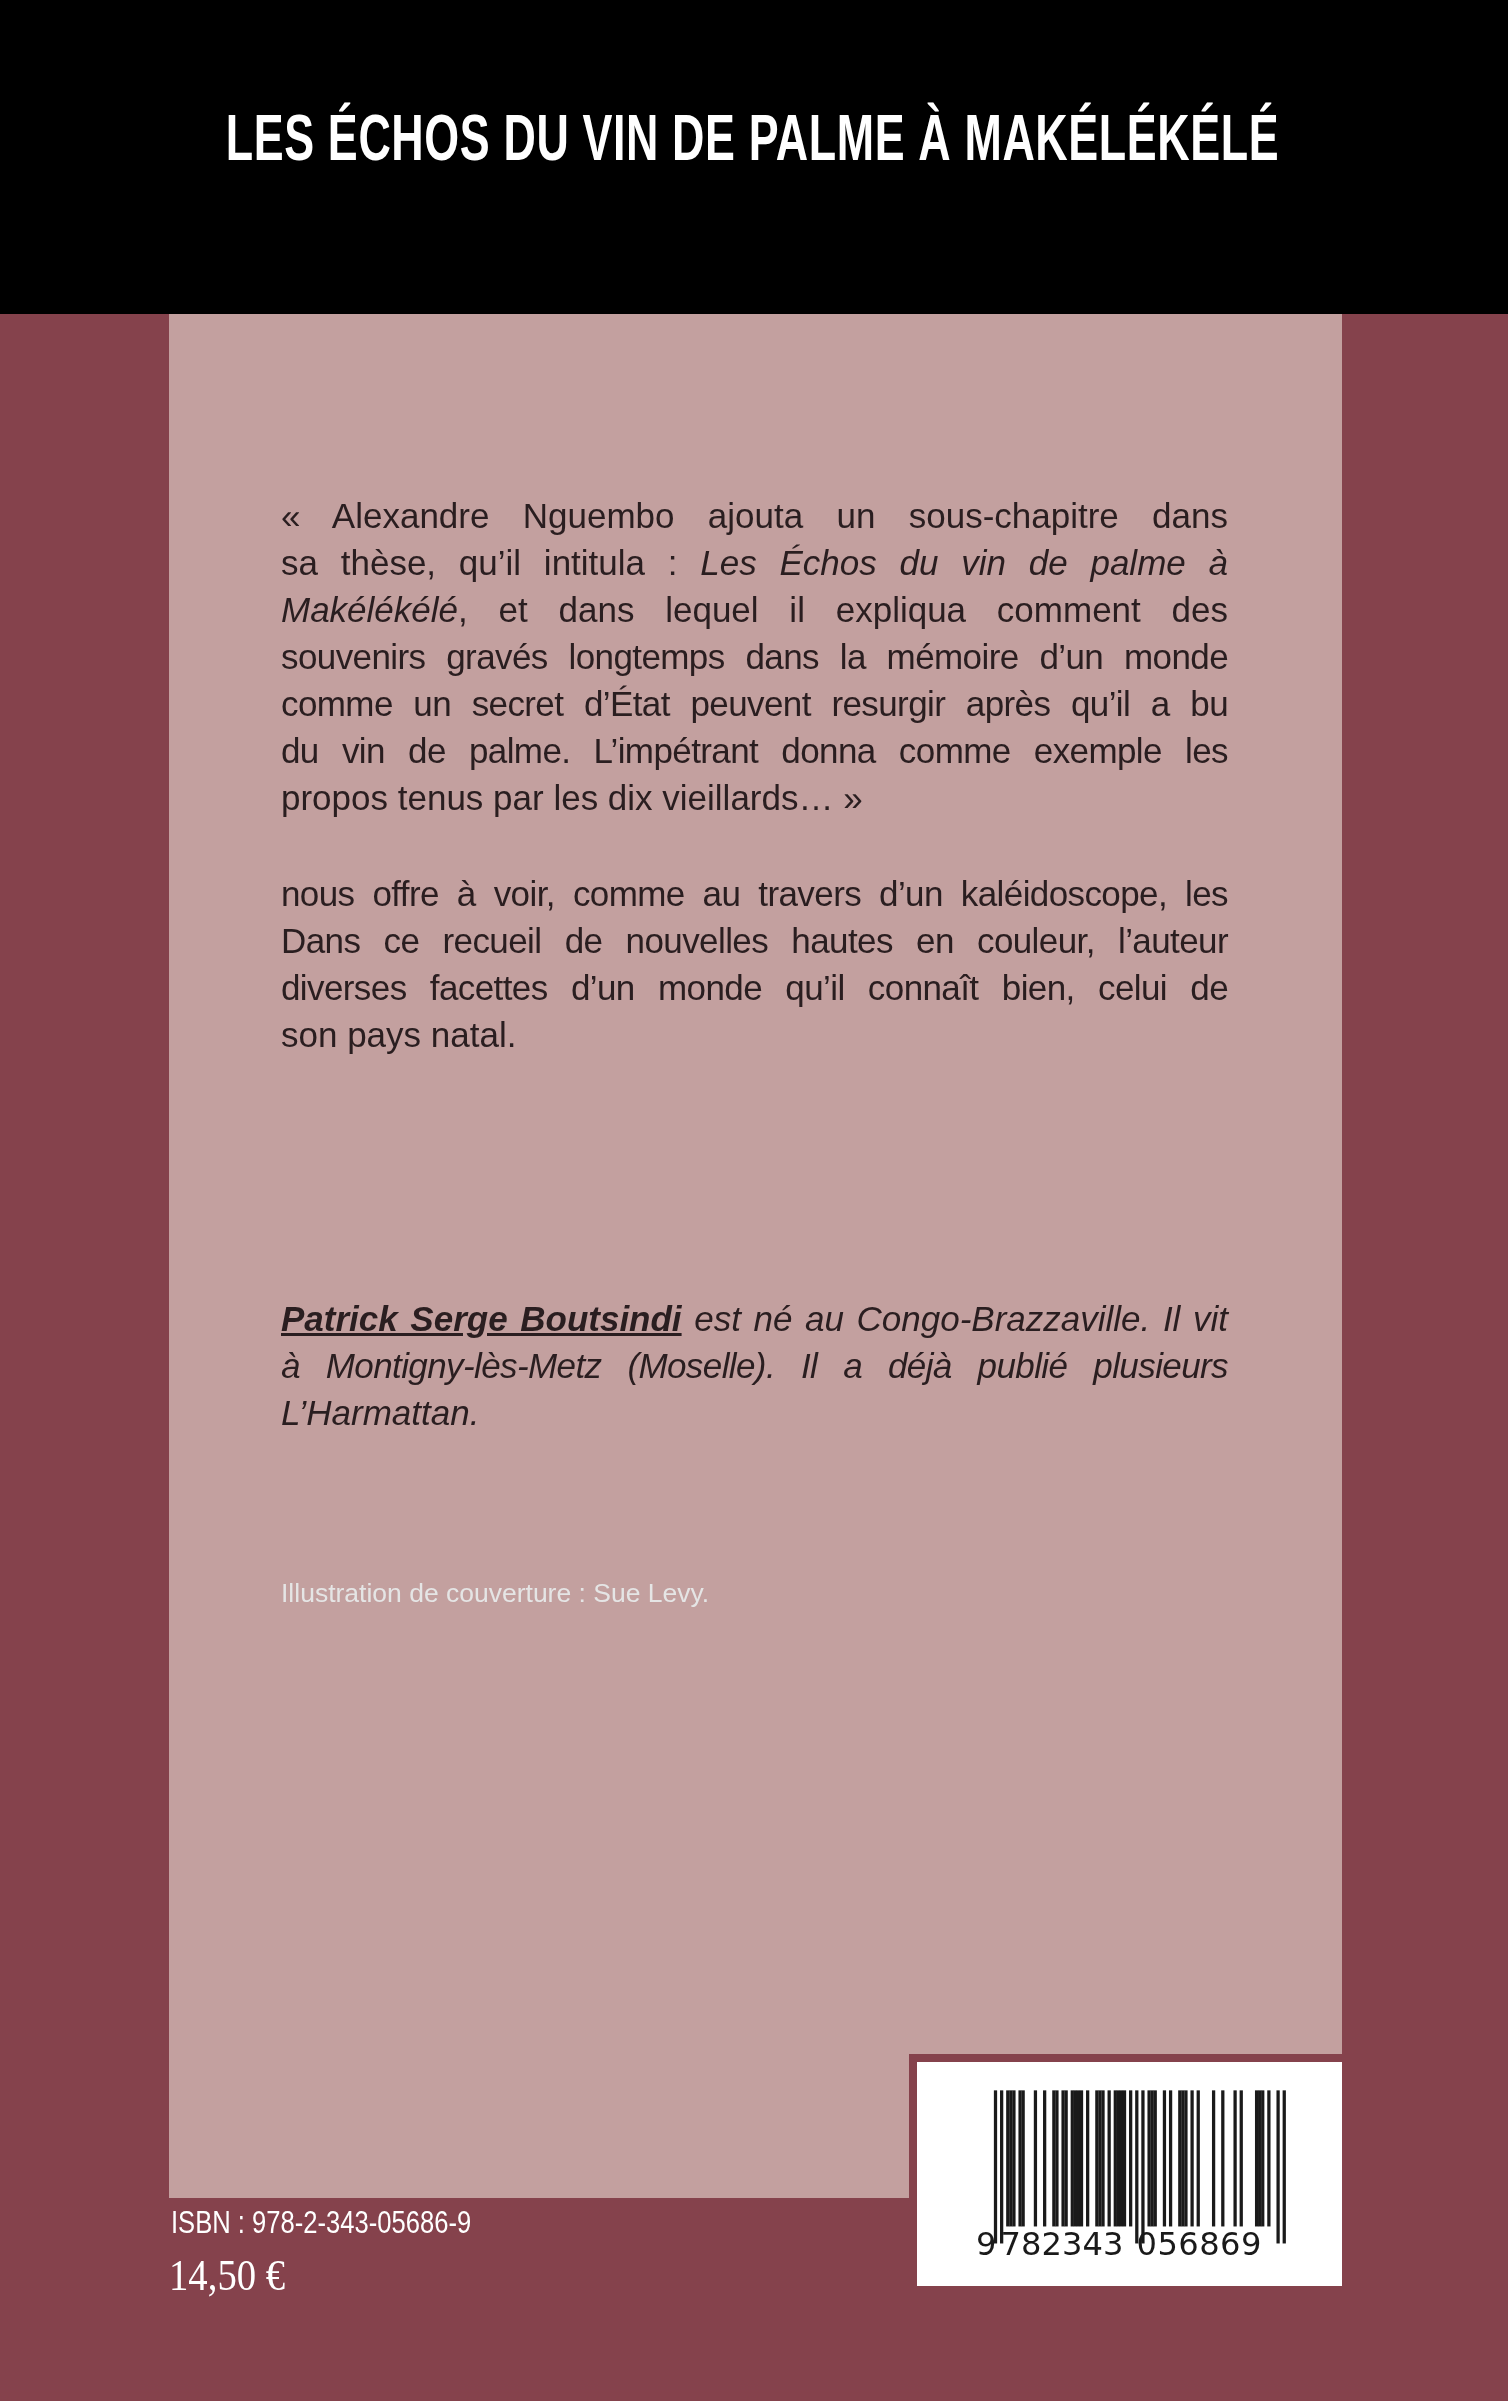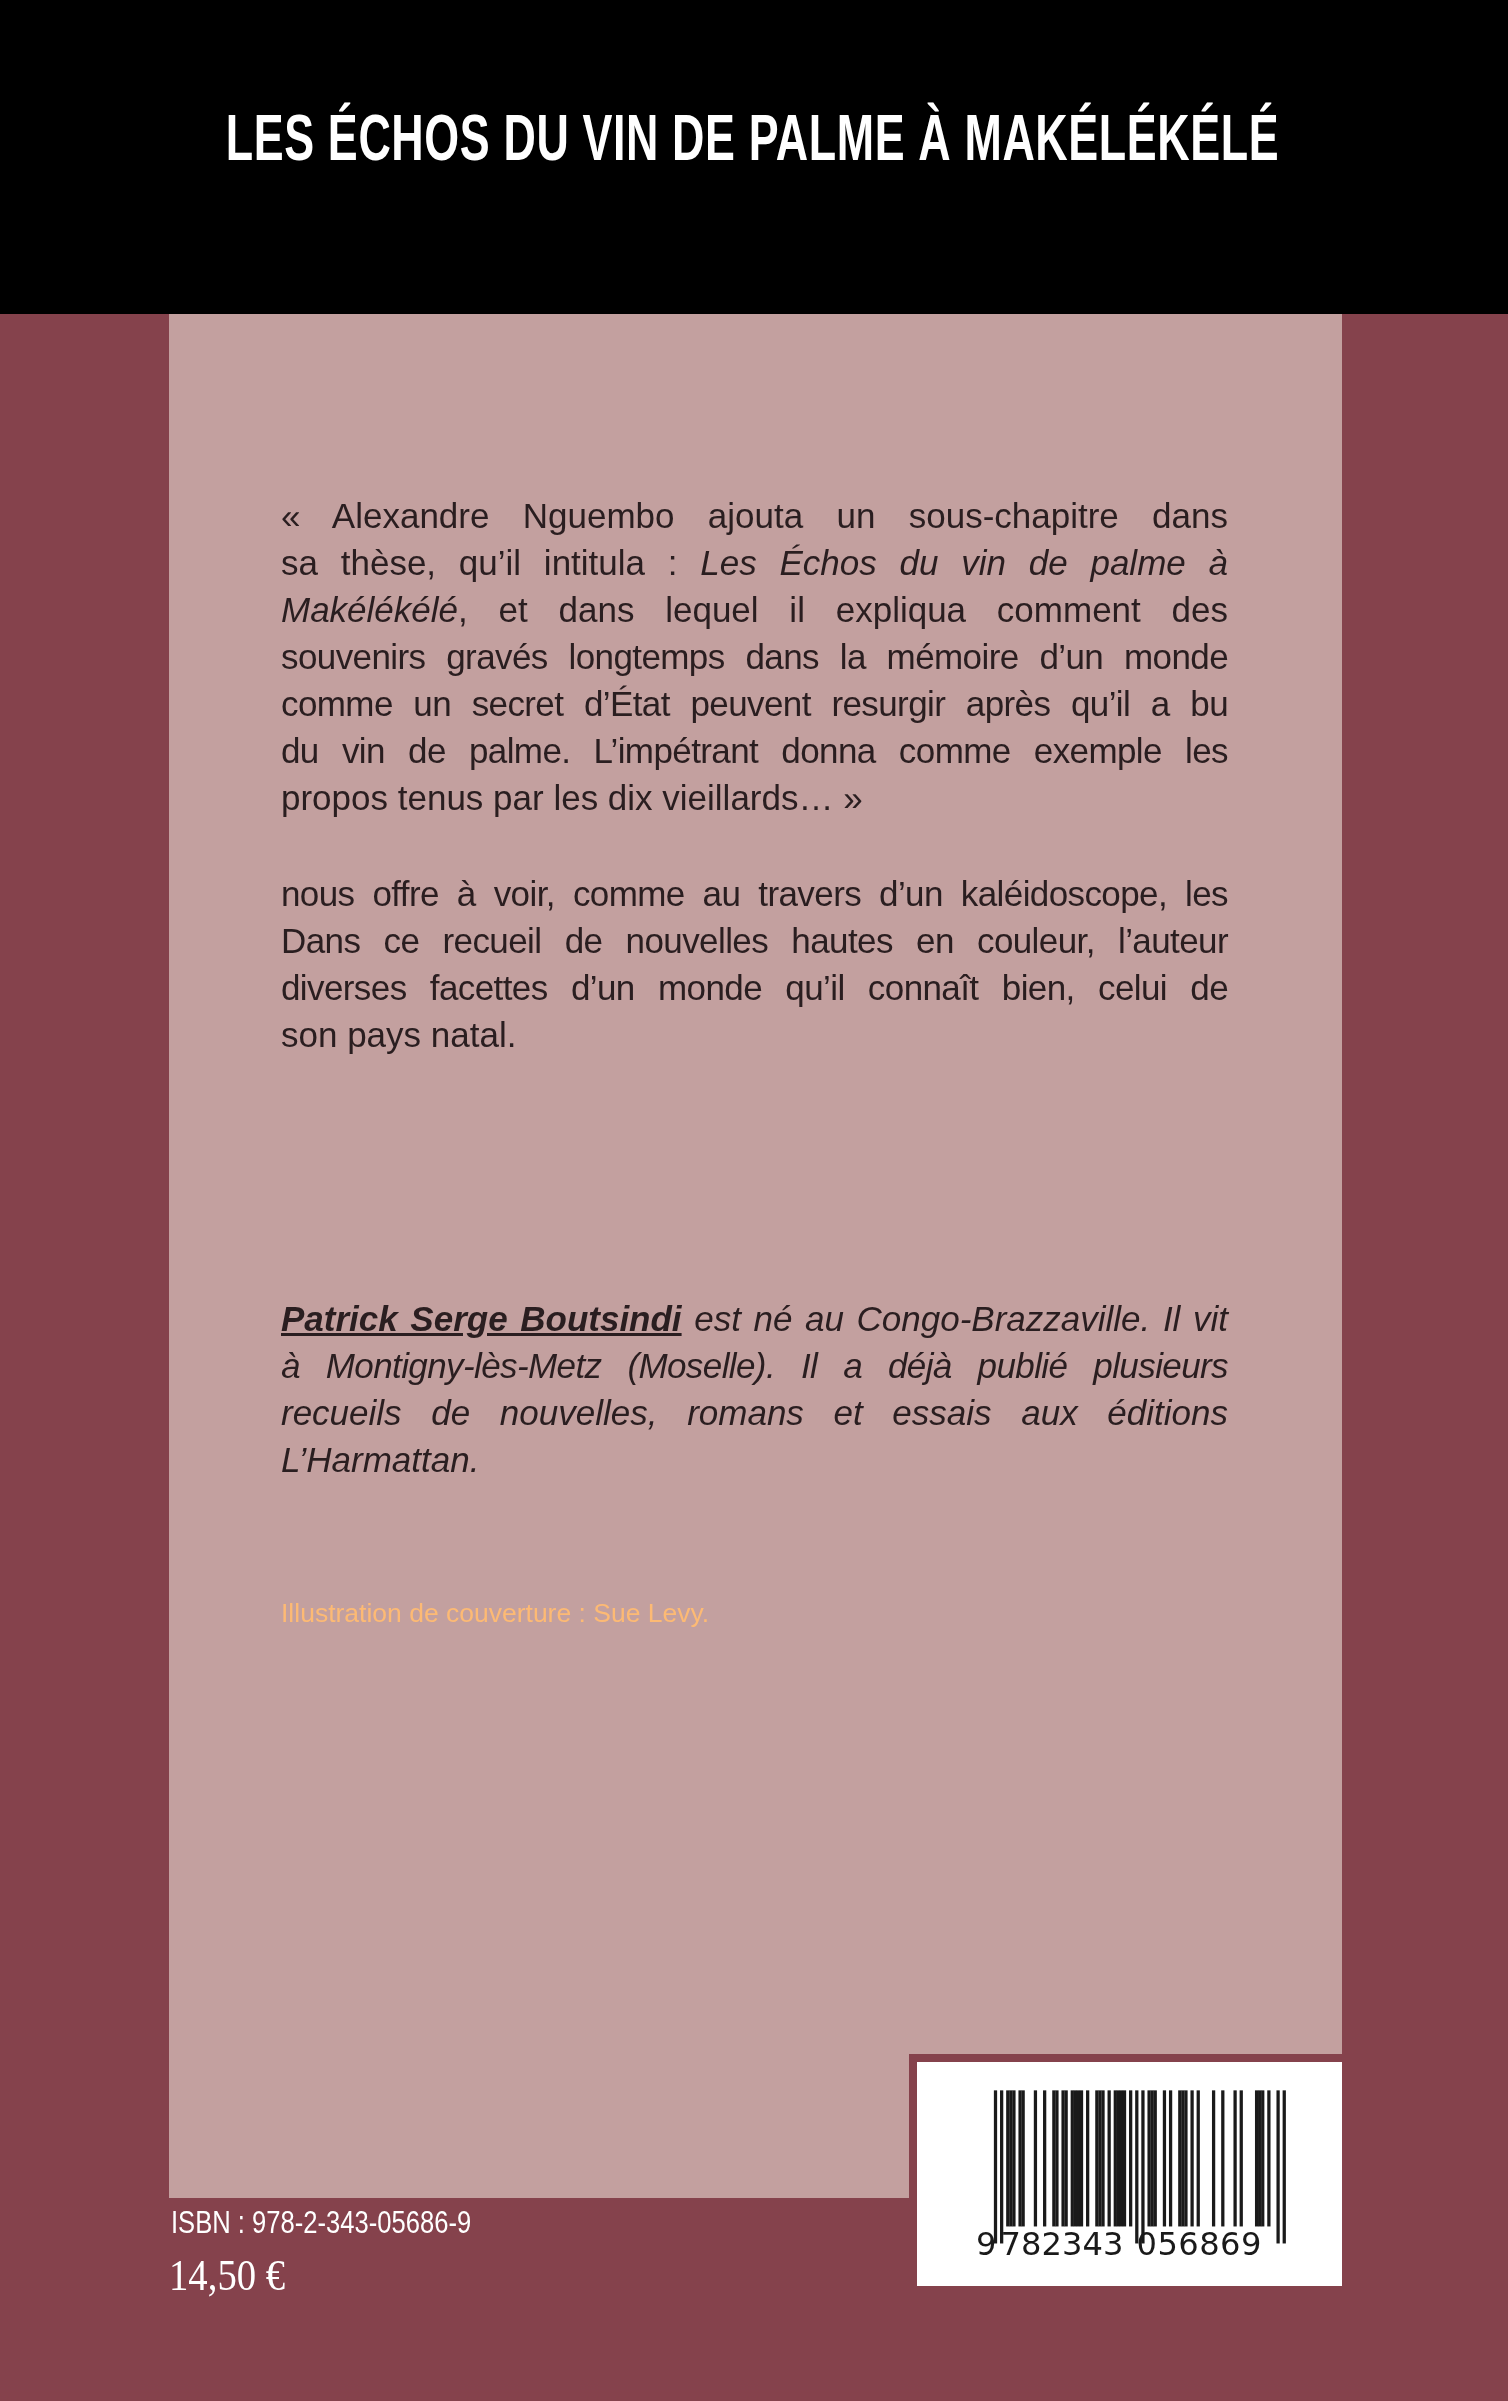--- a/index.html
+++ b/index.html
@@ -40,22 +40,22 @@
   }
   .line {
     height: 47px; white-space: nowrap; text-align: justify; text-align-last: justify;
     overflow: visible;
   }
   .line.last { text-align: left; text-align-last: left; }
   .line.cond { letter-spacing: -0.6px; }
   .it { font-style: italic; }
   .bd { font-weight: bold; font-style: italic; text-decoration: underline; }
   .credit {
-    position: absolute; left: 281px; top: 1576px; color: #fdba74;
-    font-size: 26.5px; line-height: 34px; white-space: nowrap; margin-top: 20px;
+    position: absolute; left: 281px; top: 1576px; color: #e5e5e5;
+    font-size: 26.5px; line-height: 34px; white-space: nowrap;
   }
   .isbn {
     position: absolute; left: 171px; top: 2205px; color: #ffffff;
     font-size: 32px; line-height: 34px; white-space: nowrap;
     transform: scaleX(0.80); transform-origin: left center;
   }
   .price {
     position: absolute; left: 169px; top: 2252px; color: #ffffff;
     font-family: "Liberation Serif", serif; font-size: 44px; line-height: 47px;
     white-space: nowrap;
@@ -84,21 +84,20 @@
 <div class="textblock" style="top:870px;">
   <div class="line cond">nous offre à voir, comme au travers d’un kaléidoscope, les</div>
   <div class="line cond">Dans ce recueil de nouvelles hautes en couleur, l’auteur</div>
   <div class="line cond">diverses facettes d’un monde qu’il connaît bien, celui de</div>
   <div class="line last">son pays natal.</div>
 </div>
 
 <div class="textblock it" style="top:1295px;">
   <div class="line"><span class="bd">Patrick Serge Boutsindi</span><span> est né au Congo-Brazzaville. Il vit</span></div>
   <div class="line cond">à Montigny-lès-Metz (Moselle). Il a déjà publié plusieurs</div>
-  <div class="line">recueils de nouvelles, romans et essais aux éditions</div>
   <div class="line last">L’Harmattan.</div>
 </div>
 
 <div class="credit">Illustration de couverture : Sue Levy.</div>
 
 <div class="isbn">ISBN : 978-2-343-05686-9</div>
 <div class="price">14,50 €</div>
 
 <div class="barcode-box">
   <svg id="barcode-svg" width="425" height="224" viewBox="0 0 449 237" xmlns="http://www.w3.org/2000/svg">

